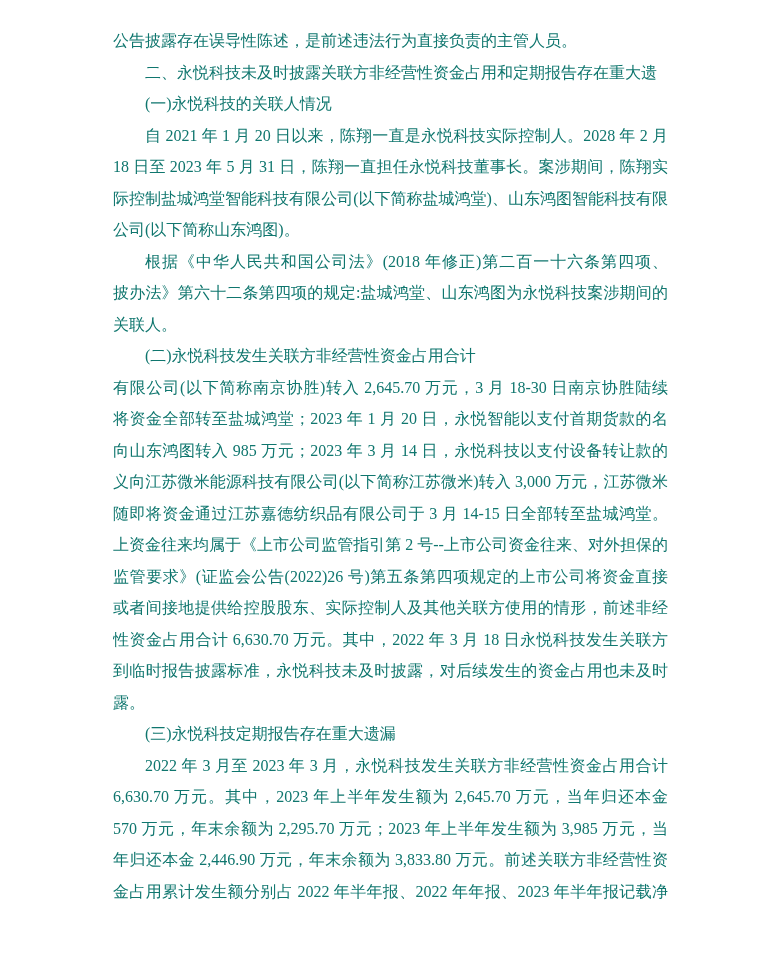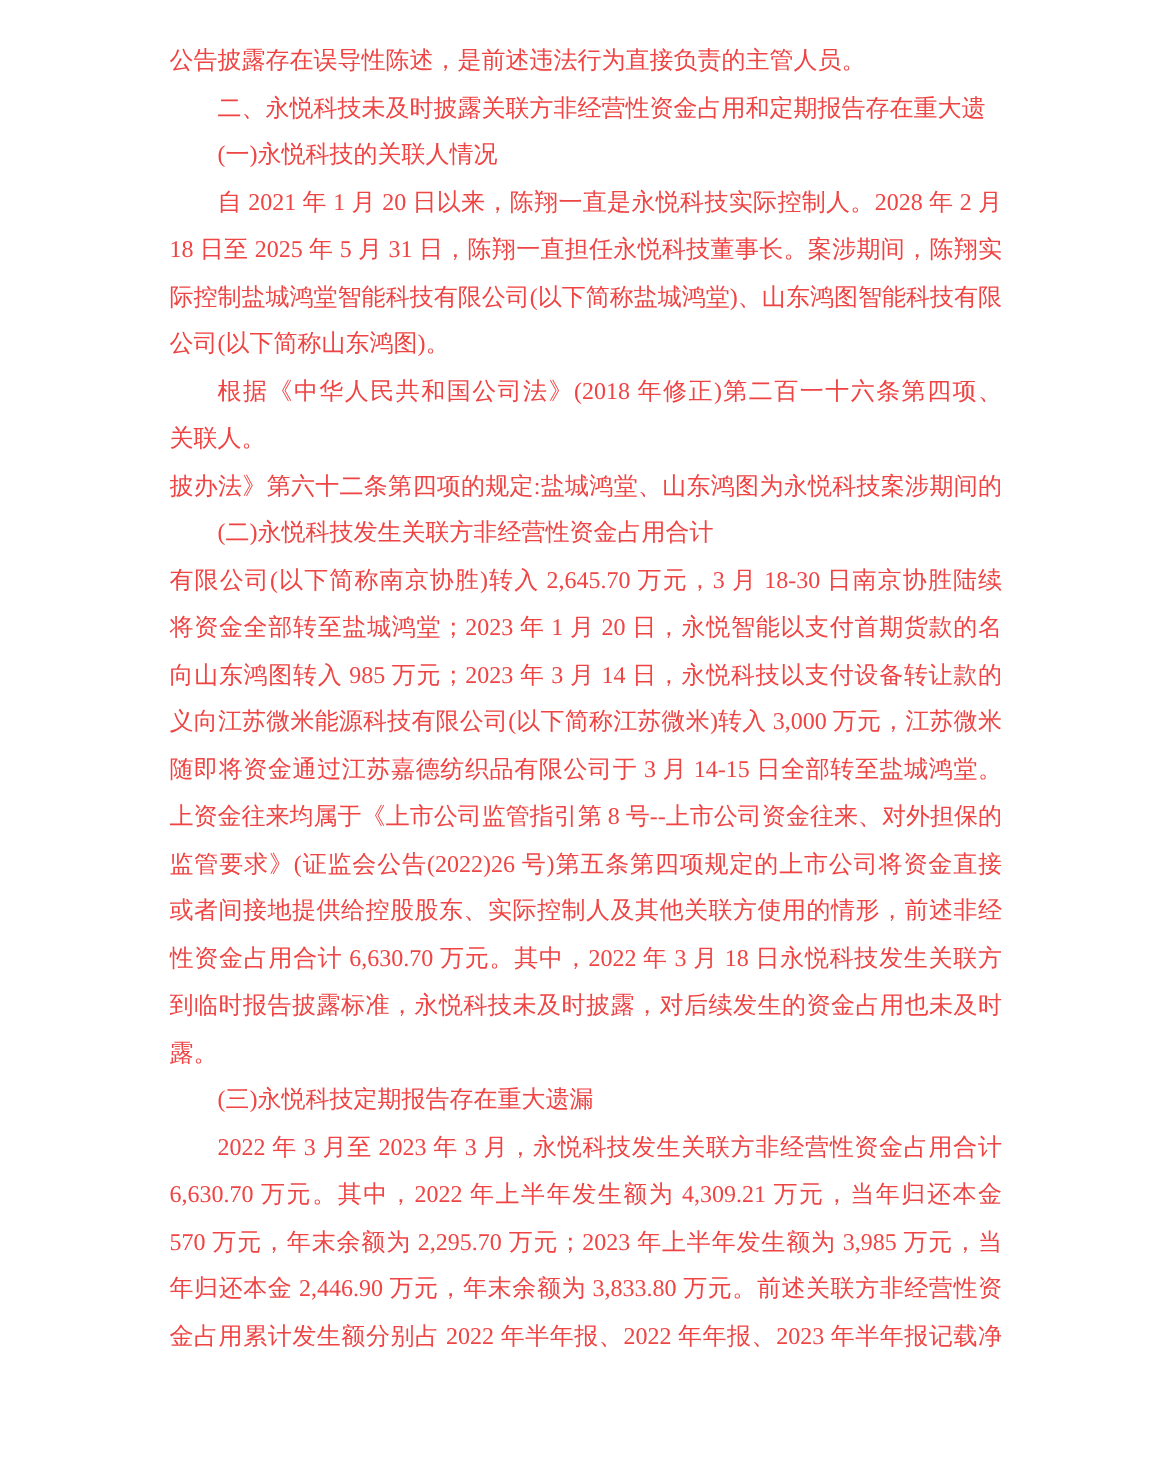--- a/index.html
+++ b/index.html
@@ -25,58 +25,58 @@
   .line {
     box-sizing: border-box;
     width: 555px;
     height: 31.5px;
     line-height: 31.5px;
     font-size: 16px;
     white-space: normal;
     overflow: hidden;
     text-align: left;
     letter-spacing: 0;
-    color: #ef4444;
+    color: #0f766e;
   }
   .line.indent {
     padding-left: 32px;
   }
   .line.justify {
     text-align: justify;
     text-align-last: justify;
     text-justify: inter-character;
   }
 </style>
 </head>
 <body>
 
 <div class="page">
   <div class="doc-body">
       <div class="line">公告披露存在误导性陈述，是前述违法行为直接负责的主管人员。</div>
       <div class="line indent">二、永悦科技未及时披露关联方非经营性资金占用和定期报告存在重大遗漏</div>
       <div class="line indent">(一)永悦科技的关联人情况</div>
       <div class="line indent justify">自 2021 年 1 月 20 日以来，陈翔一直是永悦科技实际控制人。2028 年 2 月</div>
-      <div class="line justify">18 日至 2025 年 5 月 31 日，陈翔一直担任永悦科技董事长。案涉期间，陈翔实</div>
+      <div class="line justify">18 日至 2023 年 5 月 31 日，陈翔一直担任永悦科技董事长。案涉期间，陈翔实</div>
       <div class="line justify">际控制盐城鸿堂智能科技有限公司(以下简称盐城鸿堂)、山东鸿图智能科技有限</div>
       <div class="line">公司(以下简称山东鸿图)。</div>
       <div class="line indent justify">根据《中华人民共和国公司法》(2018 年修正)第二百一十六条第四项、《信</div>
+      <div class="line justify">披办法》第六十二条第四项的规定:盐城鸿堂、山东鸿图为永悦科技案涉期间的</div>
       <div class="line">关联人。</div>
-      <div class="line justify">披办法》第六十二条第四项的规定:盐城鸿堂、山东鸿图为永悦科技案涉期间的</div>
       <div class="line indent">(二)永悦科技发生关联方非经营性资金占用合计</div>
       <div class="line justify">有限公司(以下简称南京协胜)转入 2,645.70 万元，3 月 18-30 日南京协胜陆续</div>
       <div class="line justify">将资金全部转至盐城鸿堂；2023 年 1 月 20 日，永悦智能以支付首期货款的名义</div>
       <div class="line justify">向山东鸿图转入 985 万元；2023 年 3 月 14 日，永悦科技以支付设备转让款的名</div>
       <div class="line justify">义向江苏微米能源科技有限公司(以下简称江苏微米)转入 3,000 万元，江苏微米</div>
       <div class="line justify">随即将资金通过江苏嘉德纺织品有限公司于 3 月 14-15 日全部转至盐城鸿堂。以</div>
-      <div class="line justify">上资金往来均属于《上市公司监管指引第 8 号--上市公司资金往来、对外担保的</div>
+      <div class="line justify">上资金往来均属于《上市公司监管指引第 2 号--上市公司资金往来、对外担保的</div>
       <div class="line justify">监管要求》(证监会公告(2022)26 号)第五条第四项规定的上市公司将资金直接</div>
       <div class="line justify">或者间接地提供给控股股东、实际控制人及其他关联方使用的情形，前述非经营</div>
       <div class="line justify">性资金占用合计 6,630.70 万元。其中，2022 年 3 月 18 日永悦科技发生关联方</div>
       <div class="line justify">到临时报告披露标准，永悦科技未及时披露，对后续发生的资金占用也未及时披</div>
       <div class="line">露。</div>
       <div class="line indent">(三)永悦科技定期报告存在重大遗漏</div>
       <div class="line indent justify">2022 年 3 月至 2023 年 3 月，永悦科技发生关联方非经营性资金占用合计</div>
-      <div class="line justify">6,630.70 万元。其中，2022 年上半年发生额为 4,309.21 万元，当年归还本金</div>
+      <div class="line justify">6,630.70 万元。其中，2023 年上半年发生额为 2,645.70 万元，当年归还本金</div>
       <div class="line justify">570 万元，年末余额为 2,295.70 万元；2023 年上半年发生额为 3,985 万元，当</div>
       <div class="line justify">年归还本金 2,446.90 万元，年末余额为 3,833.80 万元。前述关联方非经营性资</div>
       <div class="line justify">金占用累计发生额分别占 2022 年半年报、2022 年年报、2023 年半年报记载净资</div>
     </div>
 </div>
 
 </body></html>

